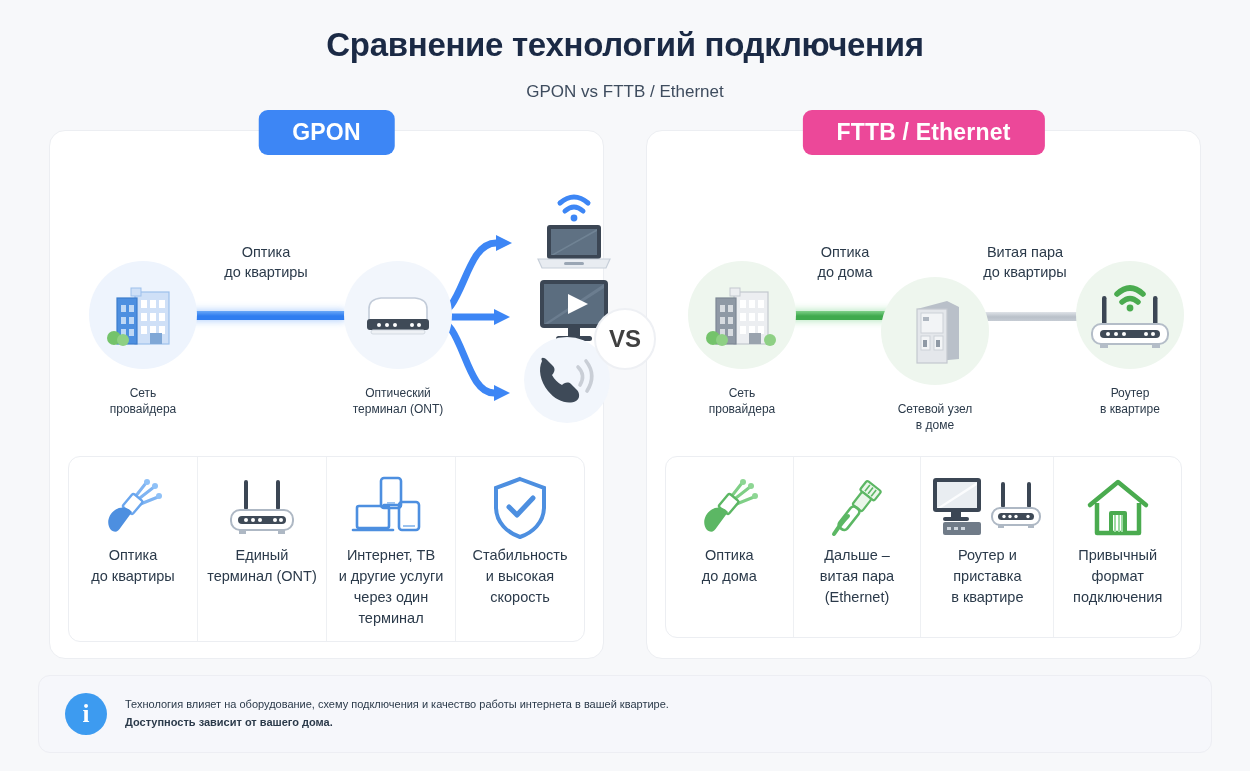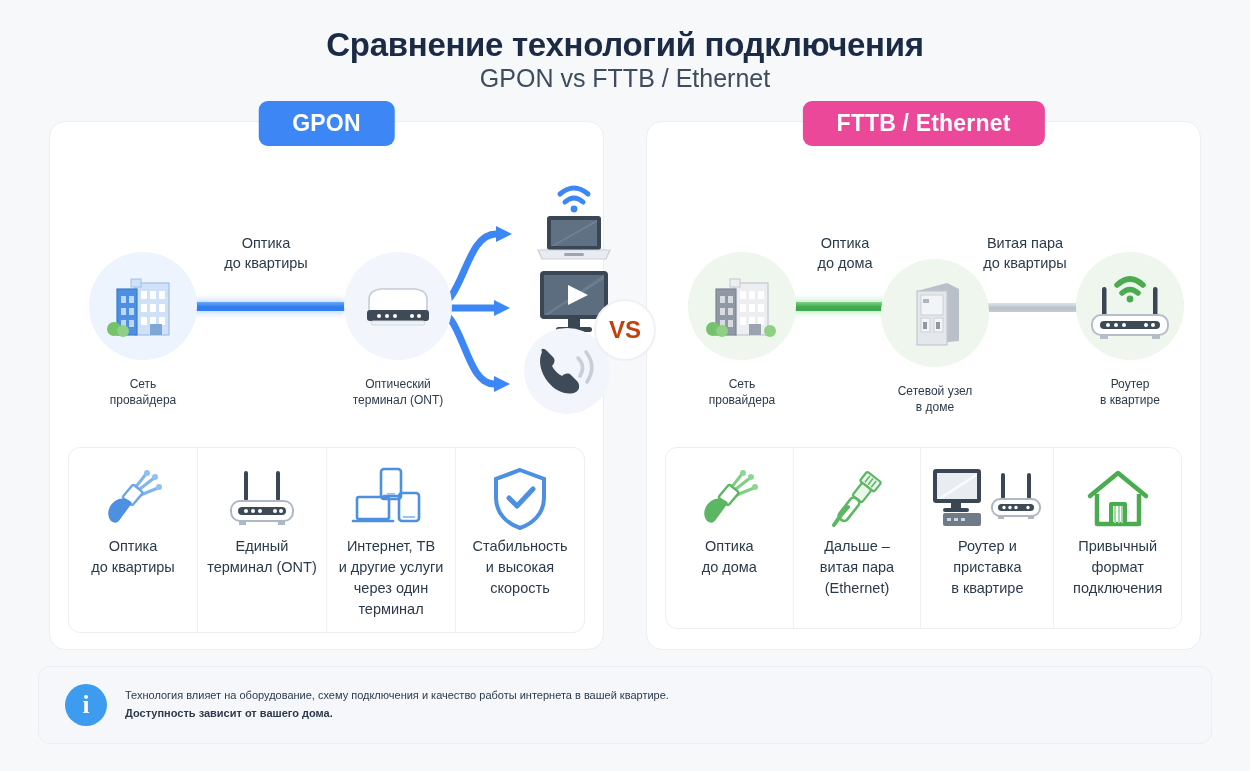--- a/index.html
+++ b/index.html
@@ -12,21 +12,21 @@
     position: relative;
   }
 
   
   .header { text-align: center; padding-top: 26px; }
   .title {
     font-size: 33px; font-weight: bold; color: #1b2a45;
     letter-spacing: -0.3px; line-height: 1.15;
   }
   .subtitle {
-    font-size: 25px; color: #3e4c5e; margin-top: 0; font-weight: normal;
+    font-size: 17px; color: #3e4c5e; margin-top: 18px; font-weight: normal;
   }
 
   
   .panels {
     display: flex; justify-content: center; gap: 42px;
     margin-top: 28px; padding: 0 38px; position: relative;
   }
   .panel {
     width: 555px; background: #ffffff;
     border: 1px solid #eceef2; border-radius: 16px;
@@ -41,21 +41,21 @@
   }
   .badge.gpon { background: #3d86f5; }
   .badge.fttb { background: #ec4899; }
 
   
   .vs {
     position: absolute; left: 50%; top: 178px; transform: translate(-50%,0);
     width: 62px; height: 62px; border-radius: 50%;
     background: #ffffff; border: 2px solid #eef0f4;
     display: flex; align-items: center; justify-content: center;
-    font-size: 24px; font-weight: bold; color: #c2410c; z-index: 5;
+    font-size: 24px; font-weight: bold; color: #404040; z-index: 5;
   }
 
   
   .diagram { position: relative; height: 285px; }
   .node { position: absolute; text-align: center; }
   .bubble {
     width: 108px; height: 108px; border-radius: 50%;
     display: flex; align-items: center; justify-content: center;
     position: relative;
   }
@@ -367,21 +367,21 @@
             <rect x="46" y="57" width="12" height="11" fill="#9aa3ae"></rect>
             <circle cx="10" cy="62" r="7" fill="#74c36b"></circle>
             <circle cx="19" cy="64" r="6" fill="#8ed084"></circle>
             <circle cx="67" cy="64" r="6" fill="#8ed084"></circle>
           </svg>
         </div>
         <div class="node-label">Сеть
 провайдера</div>
       </div>
 
-      <div class="node" style="left:205px; top:103px; width:130px;">
+      <div class="node" style="left:205px; top:112px; width:130px;">
         <div class="bubble green" style="margin:0 auto;">
           <svg width="64" height="76" viewBox="0 0 64 76">
             <path d="M14,16 L44,8 L56,14 L56,66 L14,70 Z" fill="#b9c0c9"></path>
             <rect x="14" y="16" width="30" height="54" fill="#e4e7eb" stroke="#c3c8cf" stroke-width="1.2"></rect>
             <rect x="18" y="20" width="22" height="20" fill="#f2f4f6" stroke="#ccd1d7" stroke-width="1"></rect>
             <rect x="18" y="43" width="9" height="14" fill="#f2f4f6" stroke="#ccd1d7" stroke-width="1"></rect>
             <rect x="31" y="43" width="9" height="14" fill="#f2f4f6" stroke="#ccd1d7" stroke-width="1"></rect>
             <rect x="20" y="47" width="4" height="7" fill="#8f99a5"></rect>
             <rect x="33" y="47" width="4" height="7" fill="#8f99a5"></rect>
             <rect x="20" y="24" width="6" height="4" fill="#aeb6c0"></rect>

